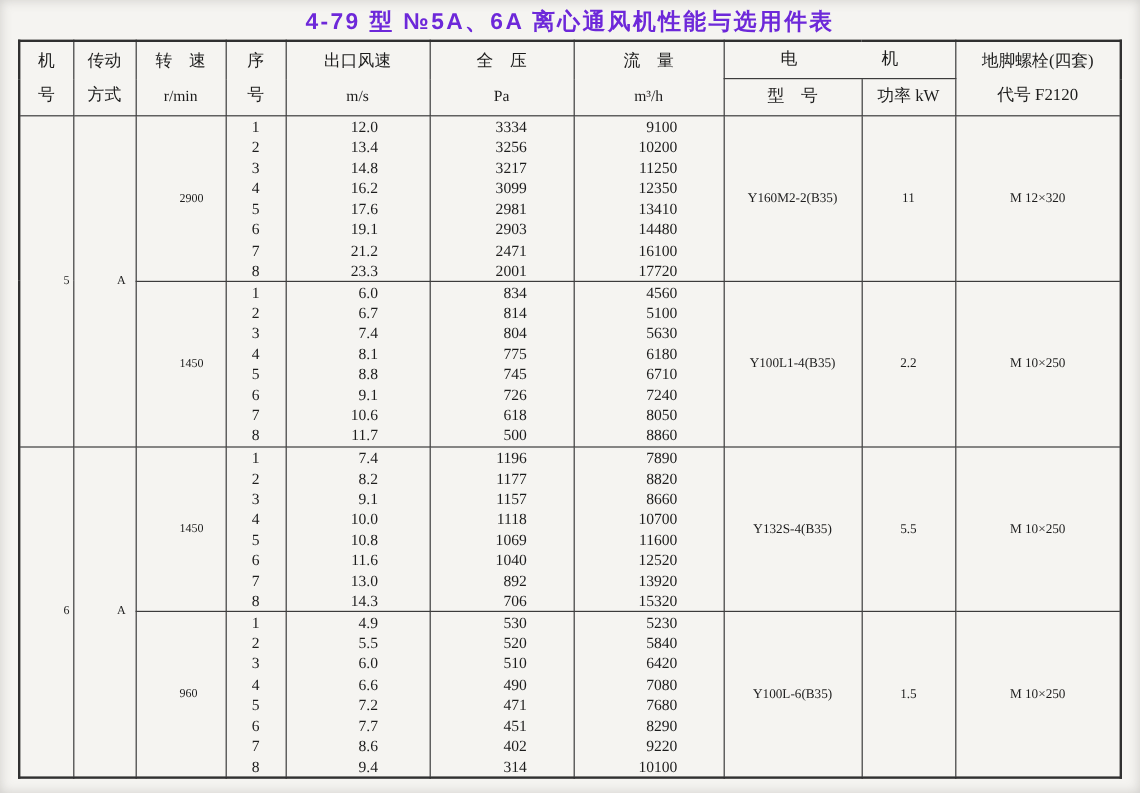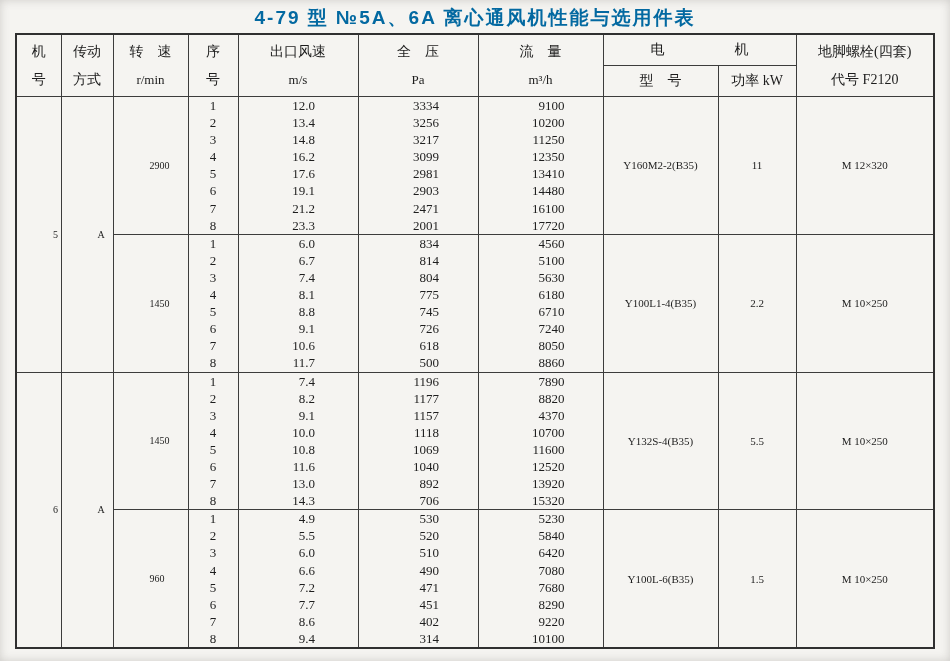--- a/index.html
+++ b/index.html
@@ -14,21 +14,21 @@
   .scan-edge {
     position:absolute; inset:0;
     box-shadow: inset 0 0 10px rgba(90,88,84,.25);
     pointer-events:none;
   }
   .page-title {
     position:absolute; top:5px; left:0; width:950px;
     text-align:center;
     font-family:"Liberation Sans","DejaVu Sans",sans-serif;
     font-weight:bold; font-size:19px; letter-spacing:2px;
-    color:#0369a1;
+    color:#6d28d9;
   }
   table.perf {
     position:absolute; left:15px; top:33px;
     width:918px;
     border-collapse:collapse;
     table-layout:fixed;
     background:transparent;
   }
   table.perf, table.perf th, table.perf td {
     border:1px solid #3c3c3c;
@@ -240,21 +240,21 @@
           <div class="line"><span class="num w-pre">1157</span></div>
           <div class="line"><span class="num w-pre">1118</span></div>
           <div class="line"><span class="num w-pre">1069</span></div>
           <div class="line"><span class="num w-pre">1040</span></div>
           <div class="line"><span class="num w-pre">892</span></div>
           <div class="line"><span class="num w-pre">706</span></div>
         </td>
         <td class="c-num">
           <div class="line"><span class="num w-flo">7890</span></div>
           <div class="line"><span class="num w-flo">8820</span></div>
-          <div class="line"><span class="num w-flo">4370</span></div>
+          <div class="line"><span class="num w-flo">8660</span></div>
           <div class="line"><span class="num w-flo">10700</span></div>
           <div class="line"><span class="num w-flo">11600</span></div>
           <div class="line"><span class="num w-flo">12520</span></div>
           <div class="line"><span class="num w-flo">13920</span></div>
           <div class="line"><span class="num w-flo">15320</span></div>
         </td>
         <td class="c-motor">Y132S-4(B35)</td>
         <td class="c-power">5.5</td>
         <td class="c-bolt">M 10×250</td>
       </tr>

